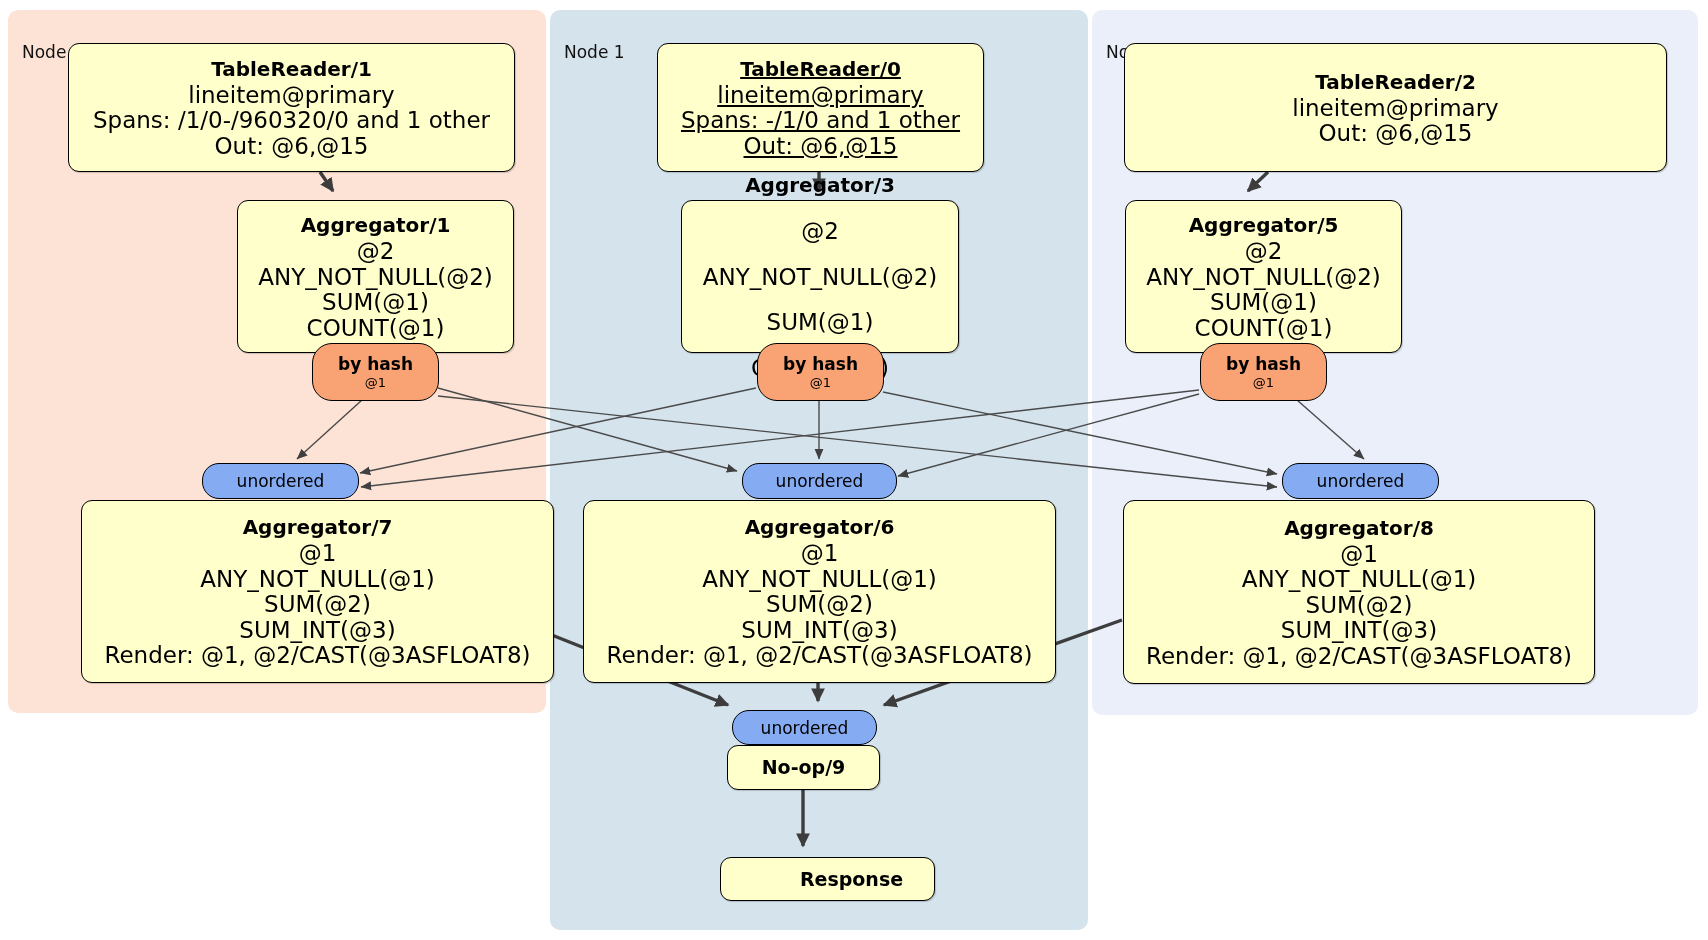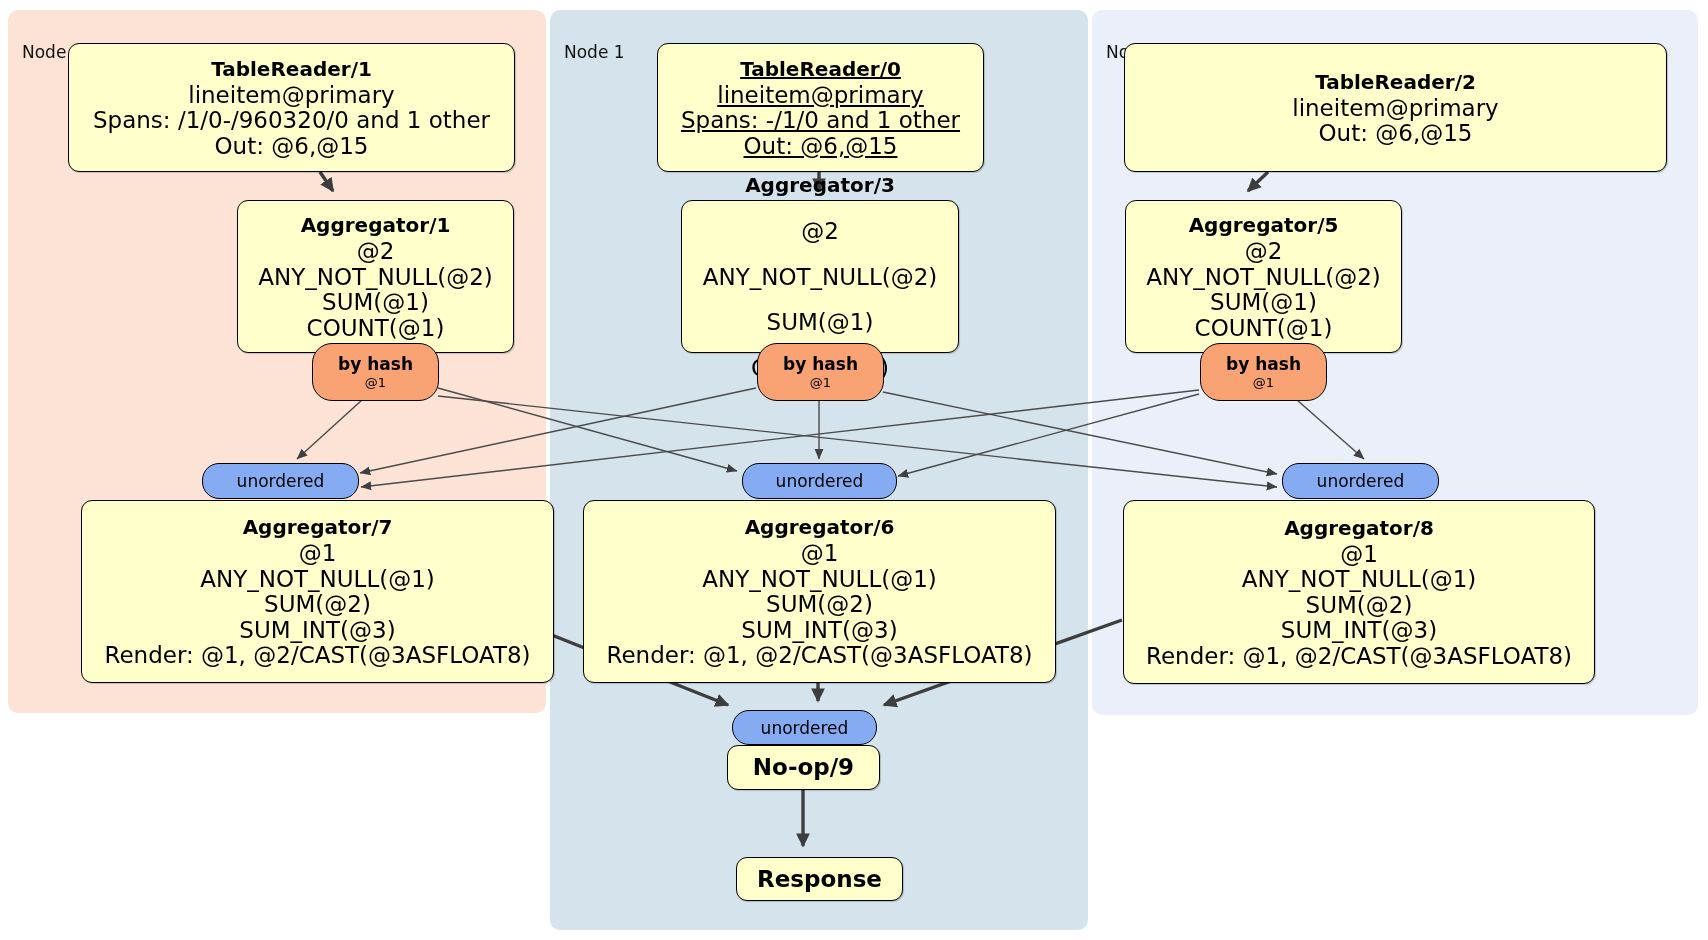--- a/index.html
+++ b/index.html
@@ -19,21 +19,21 @@
   .op-title{font-weight:bold;font-size:20px;line-height:27px;}
   .op-line{font-size:23px;line-height:25.5px;white-space:nowrap;}
   .pill{
     position:absolute;border:1.6px solid #000;z-index:3;display:flex;flex-direction:column;
     justify-content:center;align-items:center;text-align:center;
   }
   .byhash{background:var(--c-hash,#f9a374);border-radius:20px;}
   .byhash-label{font-weight:bold;font-size:17px;line-height:21px;}
   .byhash-key{font-size:13px;line-height:16px;}
   .unordered{background:var(--c-sync,#85acf2);border-radius:17px;font-weight:normal;font-size:17px;}
-  .small-title .op-title{font-size:23px;}
+  .small-title .op-title{font-size:19px;}
 </style>
 </head>
 <body>
 
 <div id="canvas" style="--c-canvas: #ffffff; --c-op: #ffffcc; --c-hash: #f9a374; --c-sync: #85acf2;">
 
   <div class="region" style="left: 8px; top: 10px; width: 538px; height: 703px; background: rgb(252, 227, 213);">
     <div class="region-label">Node 3</div>
   </div>
   <div class="region" style="left: 550px; top: 10px; width: 538px; height: 920px; background: rgb(213, 227, 236);">
@@ -113,21 +113,21 @@
     <div class="op-title">Aggregator/6</div>
     <div class="op-line">@1</div>
     <div class="op-line">ANY_NOT_NULL(@1)</div>
     <div class="op-line">SUM(@2)</div>
     <div class="op-line">SUM_INT(@3)</div>
     <div class="op-line">Render: @1, @2/CAST(@3ASFLOAT8)</div>
   </div>
   <div class="op small-title" style="left:727px;top:745px;width:151px;height:43px;">
     <div class="op-title">No-op/9</div>
   </div>
-  <div class="op small-title" style="left:736px;top:857px;width:165px;height:42px;">
+  <div class="op small-title" style="left:720px;top:857px;width:165px;height:42px;padding-left:48px;">
     <div class="op-title">Response</div>
   </div>
 
   <div class="op" style="left:1124px;top:43px;width:541px;height:127px;">
     <div class="op-title">TableReader/2</div>
     <div class="op-line">lineitem@primary</div>
     <div class="op-line">Out: @6,@15</div>
   </div>
   <div class="op" style="left:1125px;top:200px;width:275px;height:151px;">
     <div class="op-title">Aggregator/5</div>

